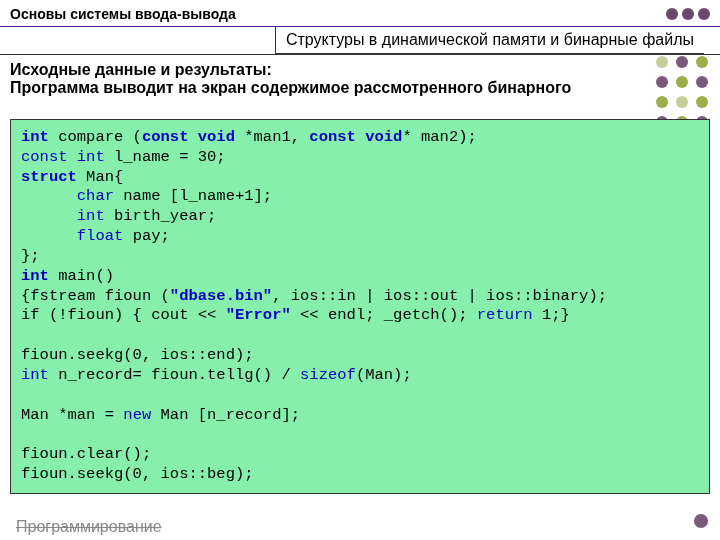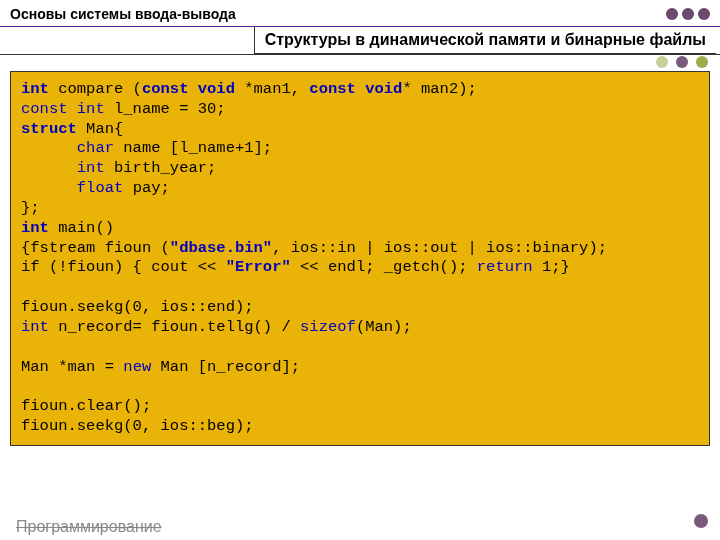--- a/index.html
+++ b/index.html
@@ -32,41 +32,41 @@
     display: flex;
     justify-content: flex-end;
     border-bottom: 1px solid #333;
     position: relative;
   }
   .subtitle-box {
     border: 1px solid #333;
     border-top: none;
     border-right: none;
     padding: 4px 10px;
-    font-weight: bold;
+    font-weight: normal;
     font-size: 16px;
     background: #fff;
-    margin-right: 4px;
+    margin-right: 16px;
   }
   .desc-box {
     padding: 6px 10px 8px 10px;
     font-weight: bold;
     font-size: 16px;
     position: relative;
     z-index: 2;
   }
   .code-box {
-    margin: 2px 10px 10px 10px;
+    margin: 14px 10px 10px 10px;
     border: 1px solid #333;
     padding: 8px 10px;
     font-family: "Courier New", monospace;
     font-size: 15.5px;
     line-height: 1.28;
     white-space: pre;
-    background: #eab308;
+    background: #86efac;
     position: relative;
     z-index: 2;
   }
   .kw { color: #0000c0; font-weight: bold; }
   .kw2 { color: #0000c0; }
   .str { color: #0000c0; font-weight: bold; }
   .deco-grid {
     position: absolute;
     right: 10px;
     top: 56px;
@@ -125,20 +125,22 @@
     <span class="d g2"></span>
   <span class="d g1"></span>
     <span class="d g3"></span>
     <span class="d g1"></span>
   <span class="d g2"></span>
     <span class="d g1"></span>
     <span class="d g2"></span>
 </div>
 
 <div class="desc-box">
+  <div>Исходные данные и результаты:</div>
+  <div>Программа выводит на экран содержимое рассмотренного бинарного</div>
 </div>
 
 <div class="code-box"><span class="kw">int</span><span> compare (</span><span class="kw">const void</span><span> *man1, </span><span class="kw">const void</span><span>* man2);</span>
 <span class="kw2">const int</span><span> l_name = 30;</span>
 <span class="kw">struct</span><span> Man{</span>
 <span class="kw2">      char</span><span> name [l_name+1];</span>
 <span class="kw2">      int</span><span> birth_year;</span>
 <span class="kw2">      float</span><span> pay;</span>
 <span>};</span>
 <span class="kw">int</span><span> main()</span>

